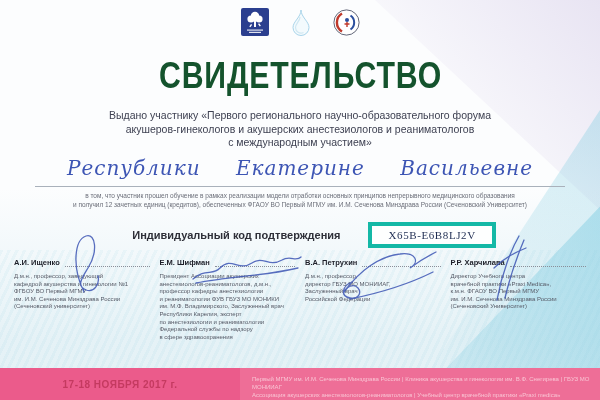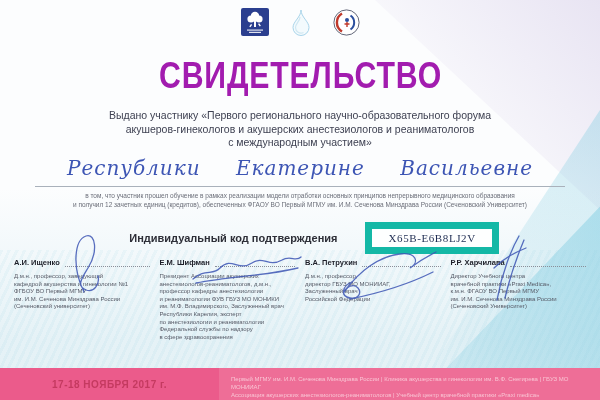--- a/index.html
+++ b/index.html
@@ -44,38 +44,38 @@
 
   
   .fine{position:absolute;top:192px;left:10px;right:10px;text-align:center;
         font-size:6.5px;line-height:8.8px;color:#6a6d78;}
 
   
   .code-row{position:absolute;top:222px;left:0;right:0;
             display:flex;justify-content:center;align-items:center;gap:28px;
             padding-left:28px;}
   .code-label{font-size:11px;font-weight:bold;color:#2e2f38;}
-  .code-box{border:7px solid #14b8a6;background:rgba(255,255,255,.9);
+  .code-box{border:4px solid #14b8a6;background:rgba(255,255,255,.9);
             padding:3px 16px;font-family:"Liberation Serif",serif;
             font-size:11px;letter-spacing:.6px;color:#1f2d52;}
 
   
   .signers{position:absolute;top:258px;left:14px;right:4px;display:flex;}
   .signer{width:25%;padding-right:10px;box-sizing:border-box;}
   .signer-name-row{display:flex;align-items:flex-end;}
   .signer-name{font-size:7.5px;font-weight:bold;color:#1d1f29;white-space:nowrap;}
   .dotline{flex:1;border-bottom:1px dotted #8b8f99;margin-left:5px;height:7px;}
   .signer-lines{margin-top:6px;font-size:6px;line-height:7.6px;color:#565a66;}
 
   
   .sig-overlay{position:absolute;left:0;top:0;pointer-events:none;}
 
   
   .footer{position:absolute;left:0;right:0;bottom:0;height:32px;display:flex;}
-  .footer-date{width:219px;display:flex;align-items:center;justify-content:center;
+  .footer-date{width:240px;display:flex;align-items:center;justify-content:center;
                font-size:10px;font-weight:bold;letter-spacing:.5px;}
   .footer-orgs{flex:1;padding:7px 8px 0 12px;font-size:6px;line-height:8px;box-sizing:border-box;}
 </style>
 </head>
 <body>
 
 <div class="page">
 
   <div class="bg bg-lav"></div>
   <div class="bg bg-teal1"></div>
@@ -101,21 +101,21 @@
     </svg>
     <svg width="27" height="27" viewBox="0 0 27 27">
       <circle cx="13.5" cy="13.5" r="12.6" fill="#fff" stroke="#3a3f55" stroke-width=".8"></circle>
       <path d="M9 4.5 A10.5 10.5 0 0 0 9 22.5" fill="none" stroke="#c0392b" stroke-width="2.4"></path>
       <path d="M17.5 6.5 A8.5 8.5 0 0 1 17.5 20.5" fill="none" stroke="#2b4f9e" stroke-width="2"></path>
       <circle cx="14" cy="11" r="2" fill="#2b4f9e"></circle>
       <path d="M11.5 15 h5 M14 13 v5" stroke="#c0392b" stroke-width="1.4"></path>
     </svg>
   </div>
 
-  <div class="title" style="color: #a21caf;">
+  <div class="title" style="color: #14532d;">
     <span>СВИДЕТЕЛЬСТВО</span>
   </div>
 
   <div class="intro">
       <div>Выдано участнику «Первого регионального научно-образовательного форума</div>
       <div>акушеров-гинекологов и акушерских анестезиологов и реаниматологов</div>
       <div>с международным участием»</div>
     </div>
 
   <div class="name-row" style="color: rgb(61, 85, 180);">Республики Екатерине Васильевне</div>

